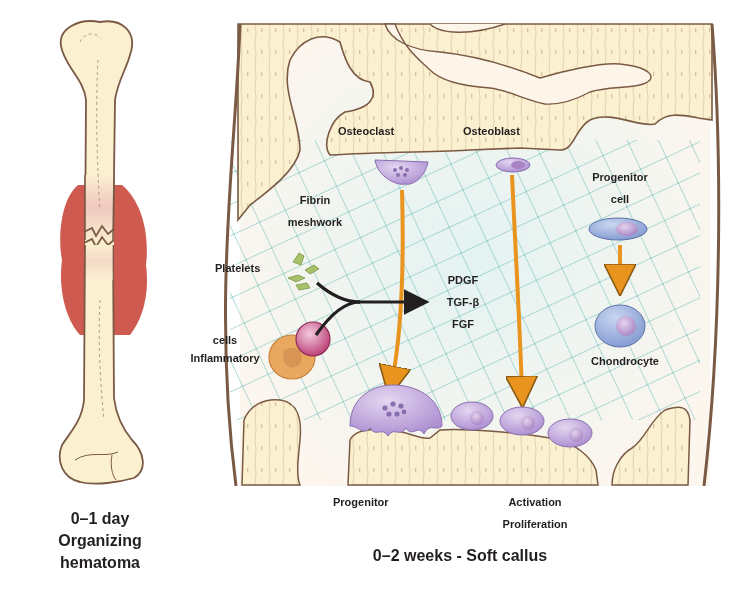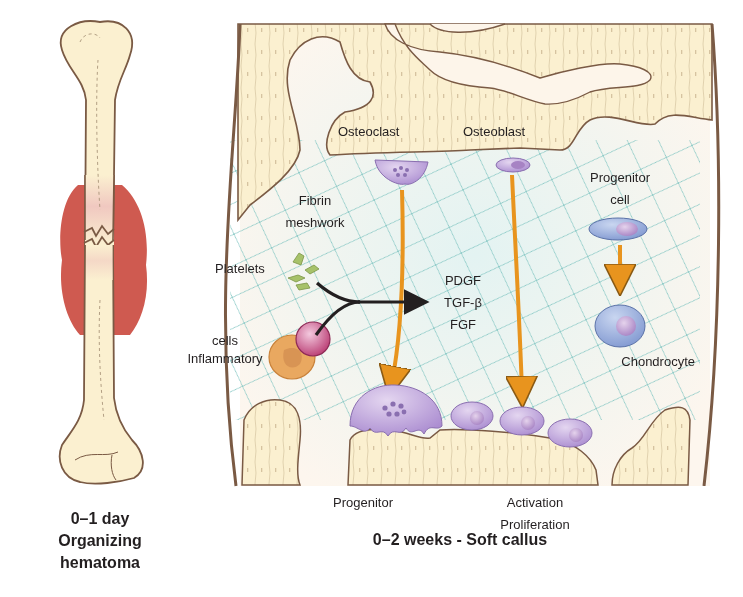--- a/index.html
+++ b/index.html
@@ -1,20 +1,20 @@
 <!DOCTYPE html>
 <html><head>
 <meta charset="utf-8">
 <style>
   html, body { margin: 0; padding: 0; background: #ffffff; }
   body { width: 743px; height: 597px; position: relative; overflow: hidden;
          font-family: "Liberation Sans", sans-serif; }
   #stage { position: absolute; left: 0; top: 0; width: 743px; height: 597px; }
-  .lbl { position: absolute; color: #231f20; font-size: 13px; line-height: 21px;
-         text-align: center; white-space: nowrap; }
+  .lbl { position: absolute; color: #231f20; font-size: 11px; line-height: 21px;
+         text-align: center; white-space: nowrap; font-weight: bold; }
   .bold { font-weight: bold; font-size: 16px; line-height: 21px; }
 </style>
 </head>
 <body>
 
 <div id="stage">
 <svg width="743" height="597" viewBox="0 0 743 597" xmlns="http://www.w3.org/2000/svg">
   <defs>
     <linearGradient id="shaftGrad" x1="0" y1="0" x2="0" y2="1">
       <stop offset="0" stop-color="#fbf0d0"></stop>
@@ -160,20 +160,20 @@
 <div class="lbl" style="left:160px;top:308px;width:130px;margin-top:40px;">Inflammatory</div>
 <div class="lbl" style="left:160px;top:330px;width:130px;">cells</div>
 
 <div class="lbl" style="left:428px;top:270px;width:70px;">PDGF</div>
 <div class="lbl" style="left:428px;top:292px;width:70px;">TGF-β</div>
 <div class="lbl" style="left:428px;top:314px;width:70px;">FGF</div>
 
 <div class="lbl" style="left:565px;top:167px;width:110px;">Progenitor</div>
 <div class="lbl" style="left:565px;top:189px;width:110px;">cell</div>
 
-<div class="lbl" style="left:555px;top:351px;width:140px;text-align:right;">Chondrocyte</div>
+<div class="lbl" style="left:555px;top:351px;width:140px;">Chondrocyte</div>
 
 <div class="lbl" style="left:333px;top:492px;">Progenitor</div>
 <div class="lbl" style="left:470px;top:492px;width:130px;">Activation</div>
 <div class="lbl" style="left:470px;top:514px;width:130px;">Proliferation</div>
 
-<div class="lbl bold" style="left:330px;top:529px;width:260px;">0–2 weeks - Soft callus</div>
+<div class="lbl bold" style="left:330px;top:545px;width:260px;">0–2 weeks - Soft callus</div>
 </div>
 
 </body></html>

